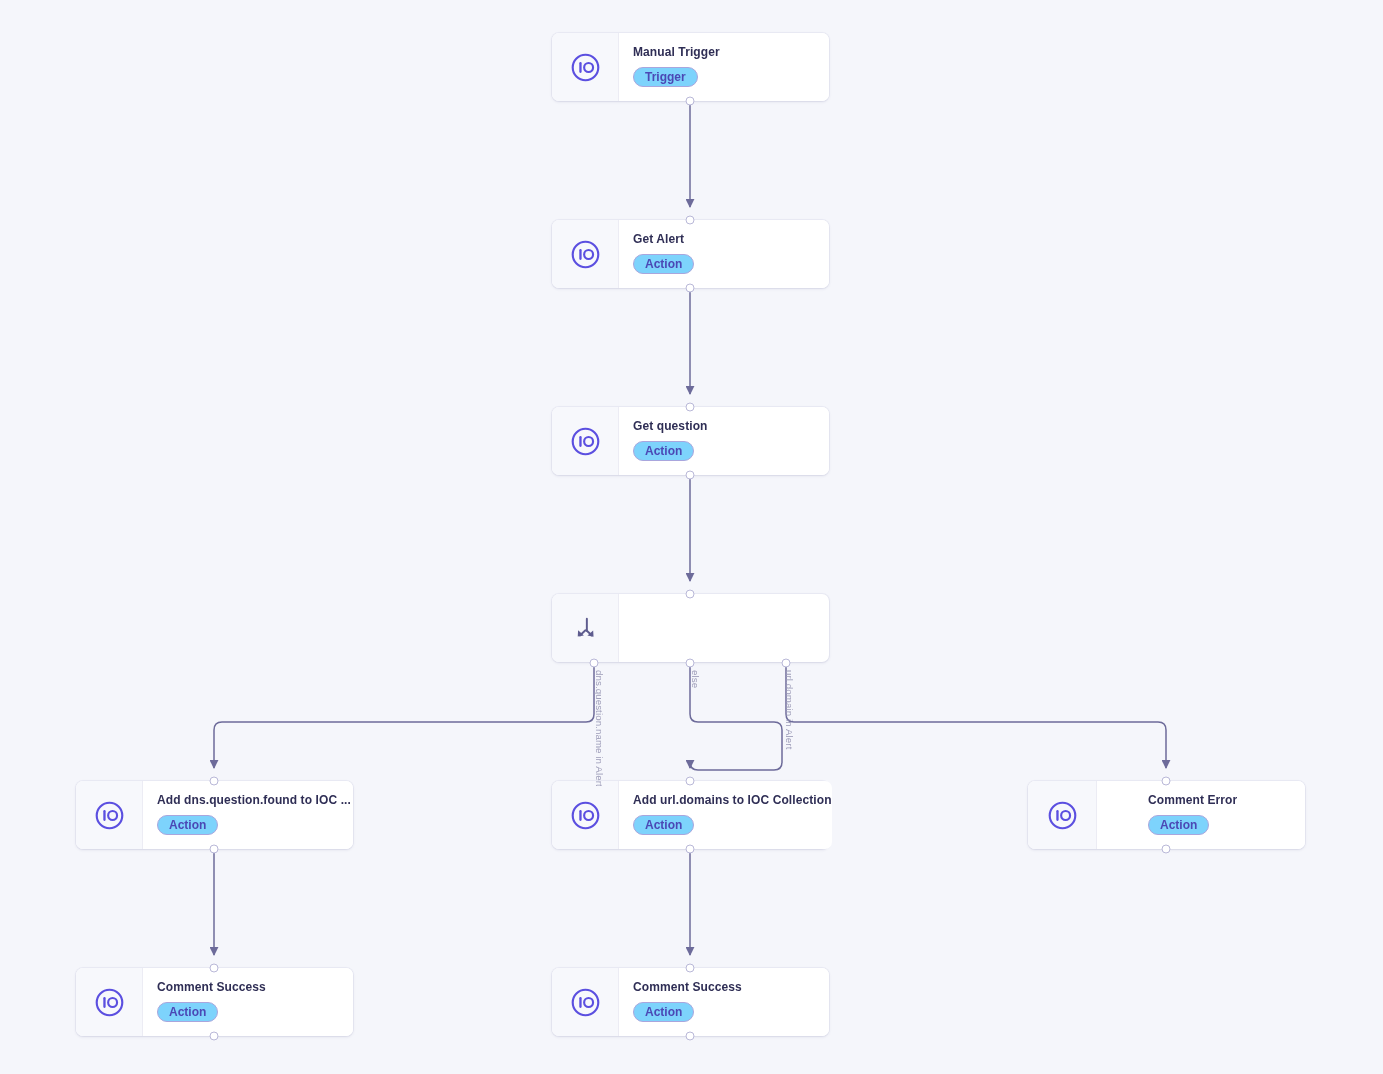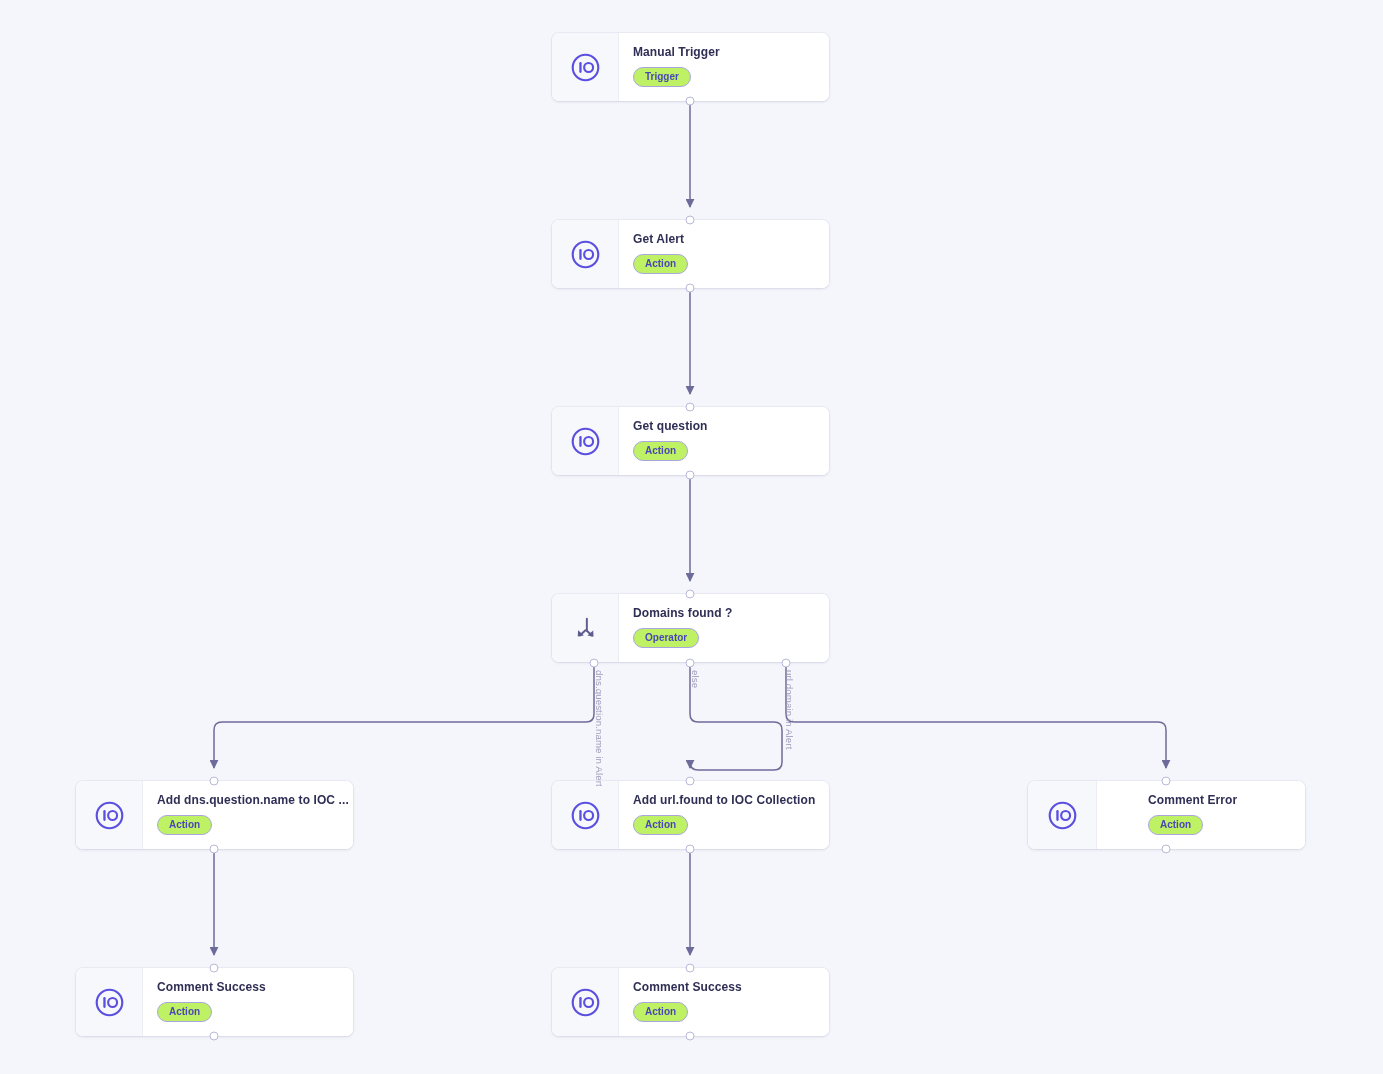--- a/index.html
+++ b/index.html
@@ -69,25 +69,25 @@
     letter-spacing: 0.1px;
     line-height: 15px;
     white-space: nowrap;
   }
   .node-badge {
     margin-top: 7px;
     display: inline-block;
     border: 1px solid #a9a6dd;
     color: #4b48b5;
     border-radius: 10px;
-    font-size: 10px;
+    font-size: 12px;
     font-weight: bold;
     padding: 2.5px 11px 3px 11px;
     line-height: 12px;
-    background: #bef264;
+    background: #7dd3fc;
   }
   .io-icon {
     width: 31px;
     height: 31px;
     display: block;
   }
   .op-icon {
     width: 26px;
     height: 26px;
     display: block;
@@ -202,60 +202,56 @@
   <div class="node" style="left:552px; top:594px;">
     <div class="node-icon-cell">
       <svg class="op-icon" viewBox="0 0 28 28">
         <path d="M 16 4 L 16 17" fill="none" stroke="#5e5c8e" stroke-width="2.1" stroke-linecap="round"></path>
         <path d="M 16 17 L 21.5 22" fill="none" stroke="#5e5c8e" stroke-width="2.1" stroke-linecap="round"></path>
         <path d="M 14.5 16.5 L 8.5 22" fill="none" stroke="#5e5c8e" stroke-width="2.1" stroke-linecap="round"></path>
         <path d="M 22.8 16.6 L 23.2 23.4 L 16.6 22.2 z" fill="#5e5c8e"></path>
         <path d="M 6.6 16.4 L 6.2 23.2 L 12.8 22.2 z" fill="#5e5c8e"></path>
       </svg>
     </div>
-    <div class="node-body">
-      <div class="node-title">Domains found ?</div>
-      <div class="node-badge">Operator</div>
-    </div>
   </div>
   <div class="handle" style="left:690px; top:594px;"></div>
   <div class="handle" style="left:594px; top:663px;"></div>
   <div class="handle" style="left:690px; top:663px;"></div>
   <div class="handle" style="left:786px; top:663px;"></div>
 
   <div class="edge-label clipped" style="left:605px; top:670px;">dns.question.name in Alert</div>
   <div class="edge-label" style="left:701px; top:670px;">else</div>
   <div class="edge-label clipped" style="left:795px; top:670px;">url.domain in Alert</div>
 
   <div class="node" style="left:76px; top:781px;">
     <div class="node-icon-cell">
       <svg class="io-icon" viewBox="0 0 32 32">
         <circle cx="16" cy="16" r="13.2" fill="none" stroke="#5b4fe0" stroke-width="2.2"></circle>
         <rect x="9.6" y="10.4" width="2.4" height="11.2" rx="1.1" fill="#5b4fe0"></rect>
         <circle cx="19.2" cy="16" r="4.6" fill="none" stroke="#5b4fe0" stroke-width="2.2"></circle>
       </svg>
     </div>
     <div class="node-body">
-      <div class="node-title">Add dns.question.name to IOC ...</div>
+      <div class="node-title">Add dns.question.found to IOC ...</div>
       <div class="node-badge">Action</div>
     </div>
   </div>
   <div class="handle" style="left:214px; top:781px;"></div>
   <div class="handle" style="left:214px; top:849px;"></div>
 
   <div class="node" style="left:552px; top:781px;">
     <div class="node-icon-cell">
       <svg class="io-icon" viewBox="0 0 32 32">
         <circle cx="16" cy="16" r="13.2" fill="none" stroke="#5b4fe0" stroke-width="2.2"></circle>
         <rect x="9.6" y="10.4" width="2.4" height="11.2" rx="1.1" fill="#5b4fe0"></rect>
         <circle cx="19.2" cy="16" r="4.6" fill="none" stroke="#5b4fe0" stroke-width="2.2"></circle>
       </svg>
     </div>
     <div class="node-body">
-      <div class="node-title">Add url.found to IOC Collection</div>
+      <div class="node-title">Add url.domains to IOC Collection</div>
       <div class="node-badge">Action</div>
     </div>
   </div>
   <div class="handle" style="left:690px; top:781px;"></div>
   <div class="handle" style="left:690px; top:849px;"></div>
 
   <div class="node" style="left:1028px; top:781px;gap:36px;">
     <div class="node-icon-cell wide">
       <svg class="io-icon" viewBox="0 0 32 32">
         <circle cx="16" cy="16" r="13.2" fill="none" stroke="#5b4fe0" stroke-width="2.2"></circle>

